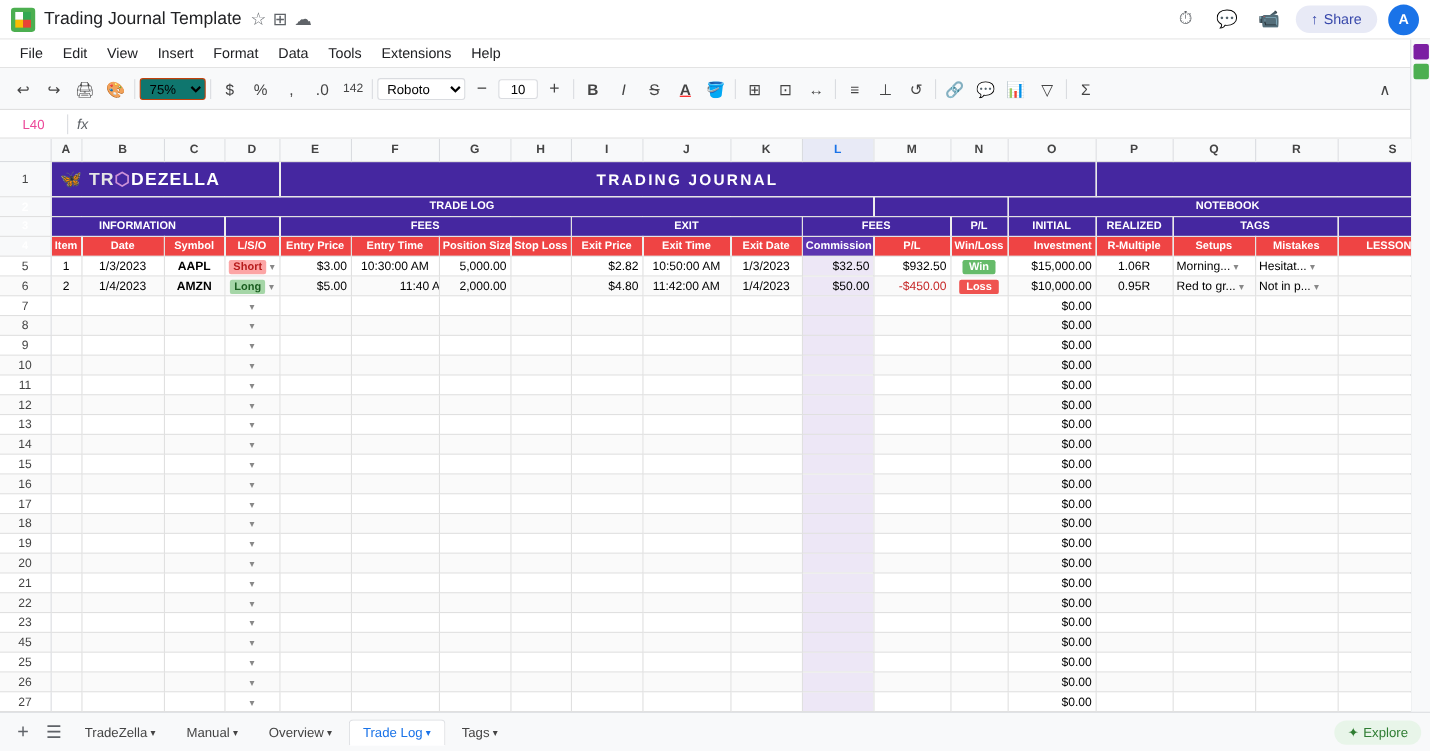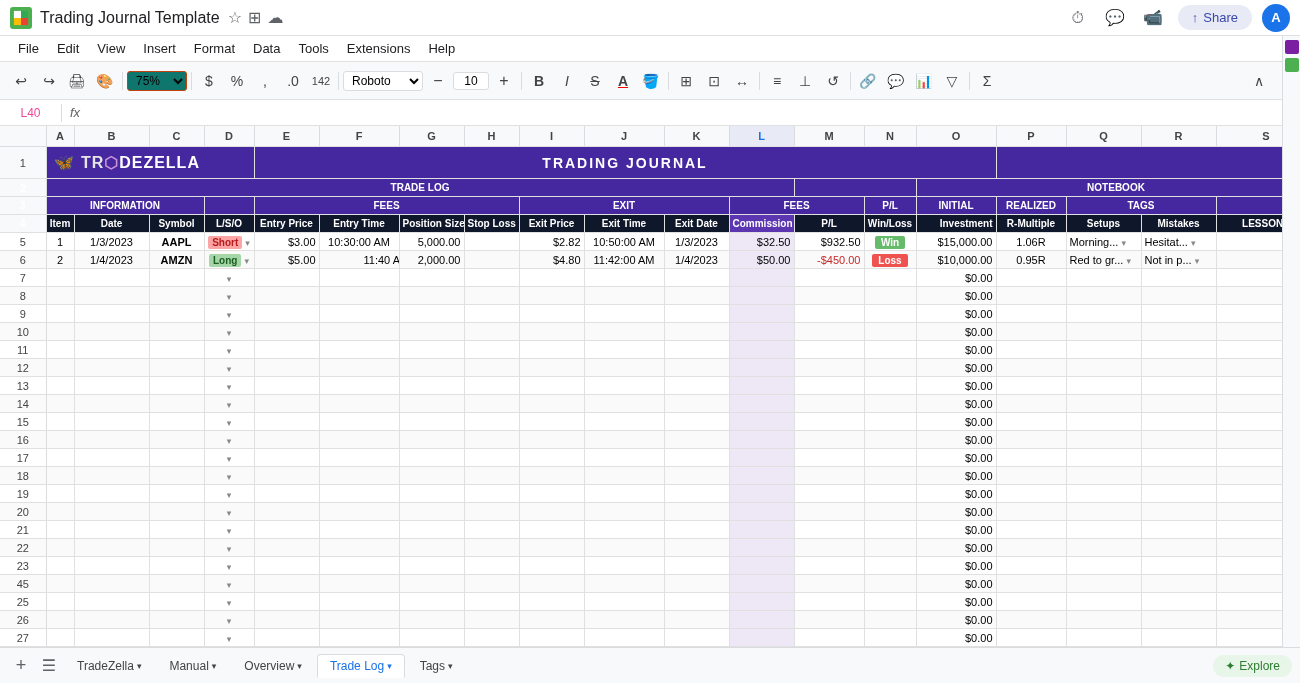--- a/index.html
+++ b/index.html
@@ -47,21 +47,21 @@
     
     .grid-wrapper { overflow: auto; height: 100%; }
     table { border-collapse: collapse; table-layout: fixed; width: 100%; }
     td, th { border-right: 1px solid #e0e0e0; border-bottom: 1px solid #e0e0e0; font-size: 11px; padding: 0 3px; white-space: nowrap; overflow: hidden; height: 18px; }
     .row-num { background: #f8f9fa; text-align: center; color: #444; font-size: 11px; width: 46px; min-width: 46px; border-right: 1px solid #dadce0; }
 
     
     .header-logo-row td { background: #4527a0; }
     .header-section-row td { background: #4527a0; color: white; font-weight: bold; font-size: 11px; text-align: center; }
     .header-group-row td { background: #4527a0; color: white; font-size: 10px; text-align: center; font-weight: bold; }
-    .header-col-row td { background: #0f172a; color: white; font-size: 10px; text-align: center; font-weight: bold; }
+    .header-col-row td { background: #ef4444; color: white; font-size: 10px; text-align: center; font-weight: bold; }
     .data-row td { background: #fff; font-size: 11px; }
     .data-row:nth-child(even) td { background: #fafafa; }
 
     
     .short-badge { background: #fca5a5; color: #b71c1c; padding: 1px 4px; border-radius: 2px; font-size: 10px; font-weight: bold; }
     .long-badge { background: #a5d6a7; color: #1b5e20; padding: 1px 4px; border-radius: 2px; font-size: 10px; font-weight: bold; }
     .win-badge { background: #66bb6a; color: white; padding: 1px 6px; border-radius: 2px; font-size: 10px; font-weight: bold; }
     .loss-badge { background: #ef5350; color: white; padding: 1px 6px; border-radius: 2px; font-size: 10px; font-weight: bold; }
     .dropdown-arrow { color: #888; font-size: 9px; }
 

